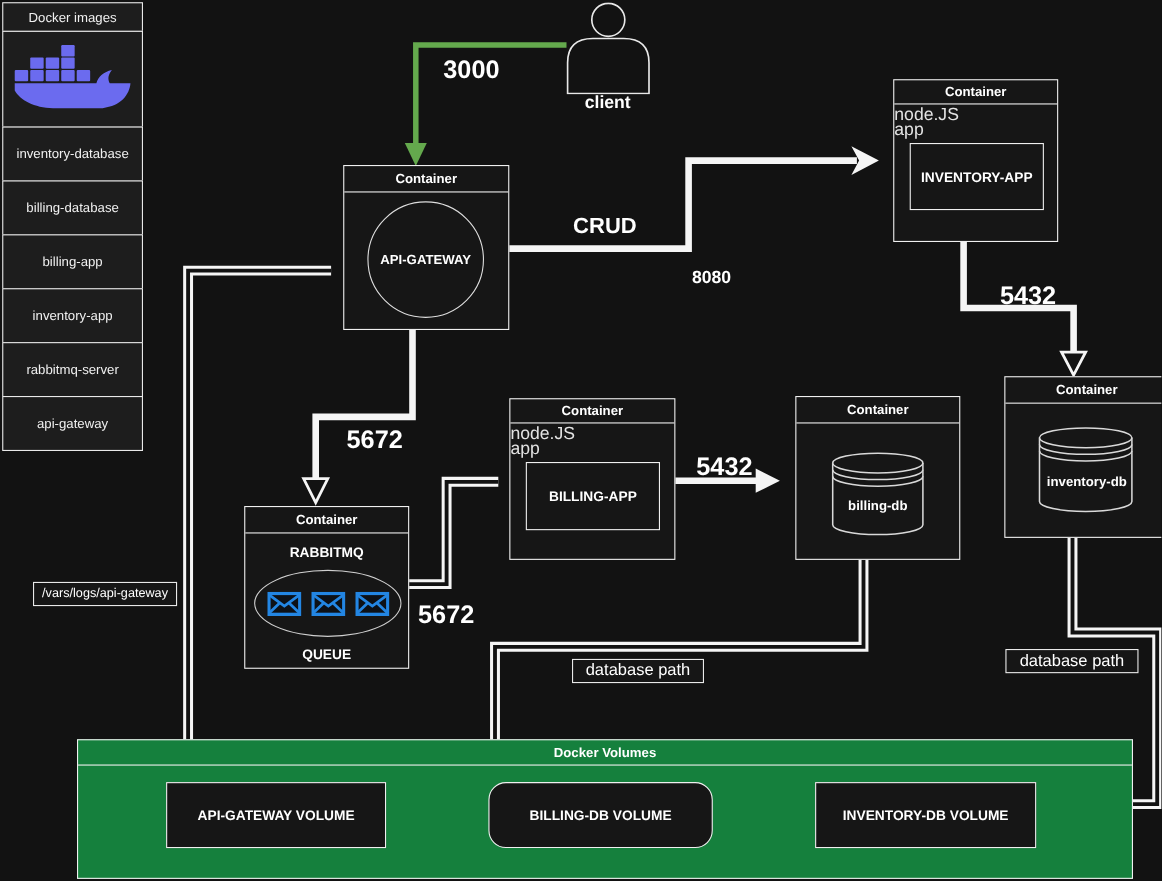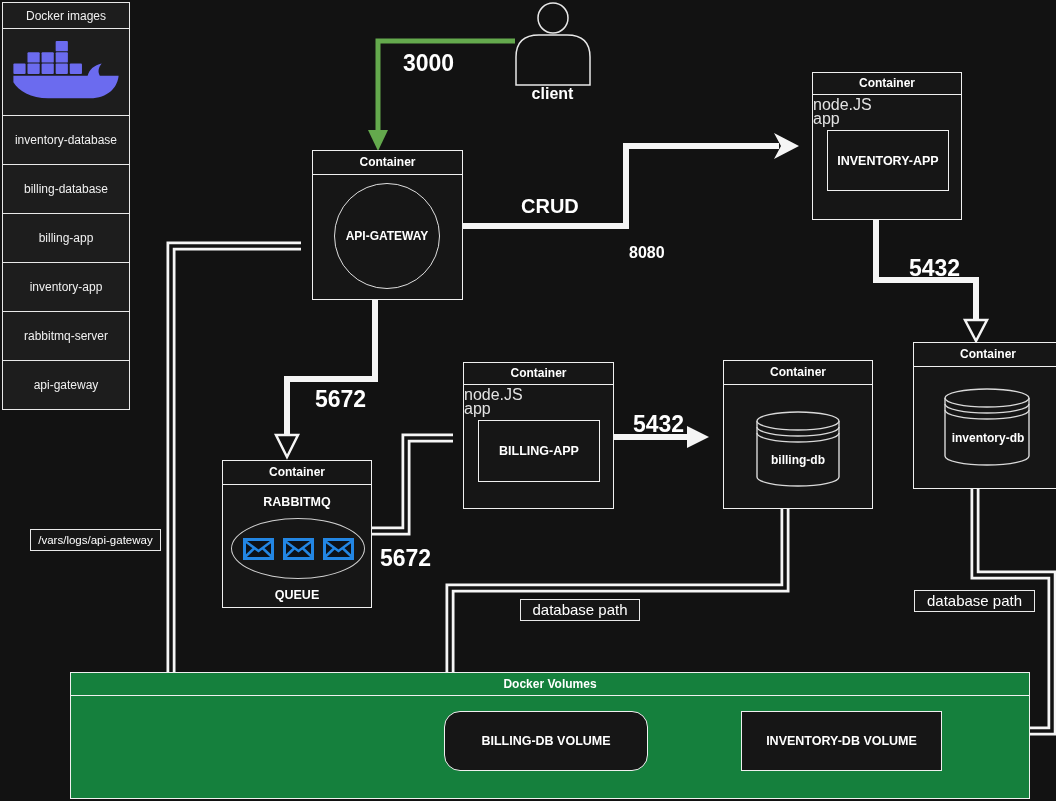--- a/index.html
+++ b/index.html
@@ -217,17 +217,18 @@
     </svg>
     <div class="dblabel" style="top:92px;">billing-db</div>
   </div>
 
   <div class="tagbox" style="left:30px; top:529px; width:131px; height:22px; line-height:20px; font-size:11.5px; font-weight:normal;">/vars/logs/api-gateway</div>
   <div class="tagbox" style="left:520px; top:599px; width:120px; height:22px; line-height:20px; font-size:15px;">database path</div>
   <div class="tagbox" style="left:914px; top:590px; width:121px; height:22px; line-height:20px; font-size:15px;">database path</div>
 
   <div class="volumes">
     <div class="volhead">Docker Volumes</div>
+    <div class="volbox" style="left:80px; width:200px;">API-GATEWAY VOLUME</div>
     <div class="volbox" style="left:373px; width:204px;border-radius:16px;">BILLING-DB VOLUME</div>
     <div class="volbox" style="left:670px; width:201px;">INVENTORY-DB VOLUME</div>
   </div>
 
 </div>
 
 </body></html>

